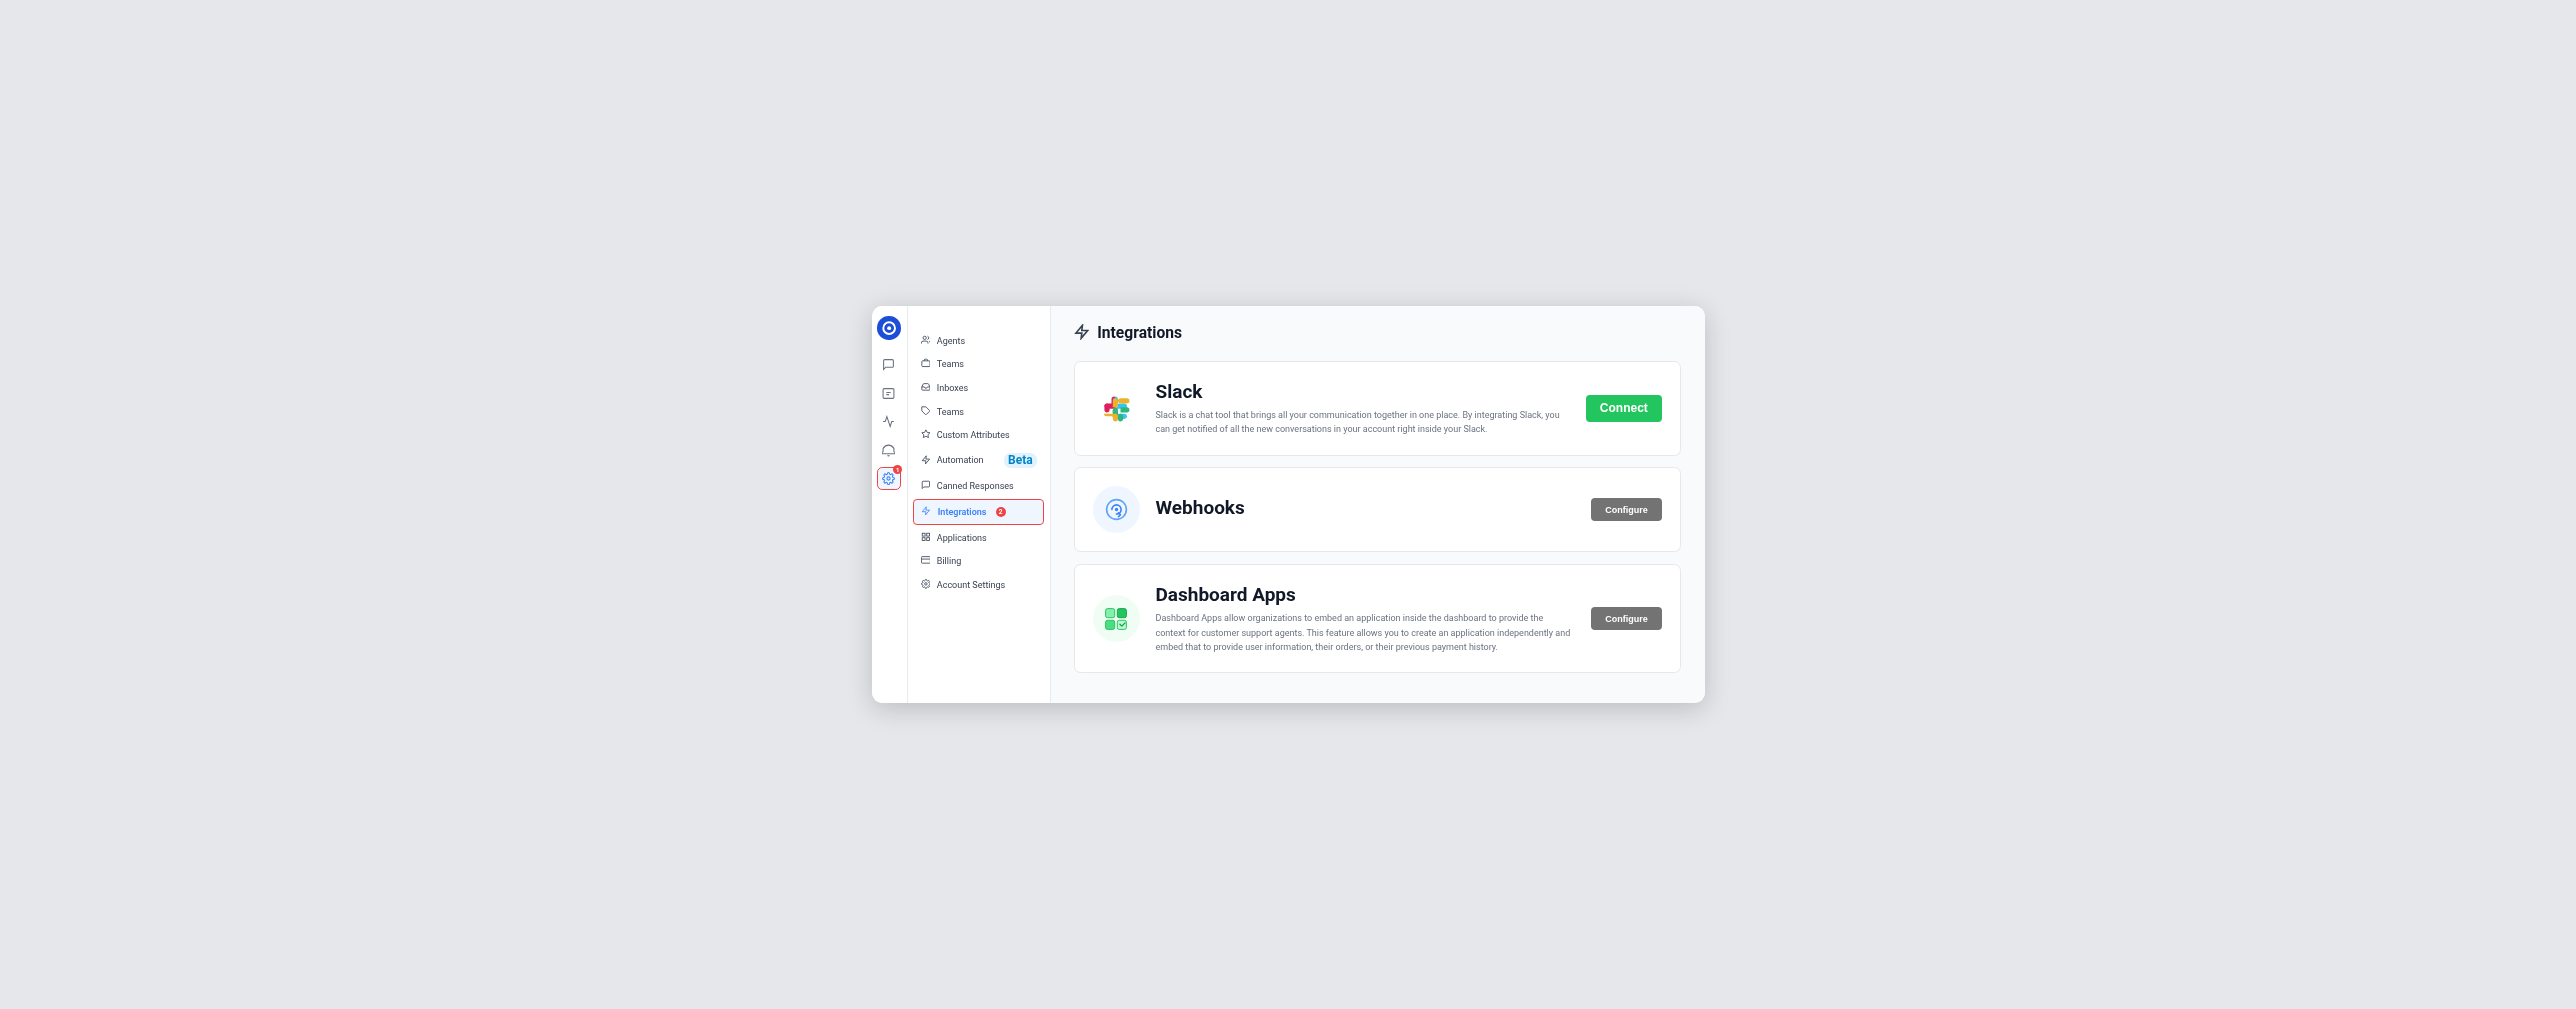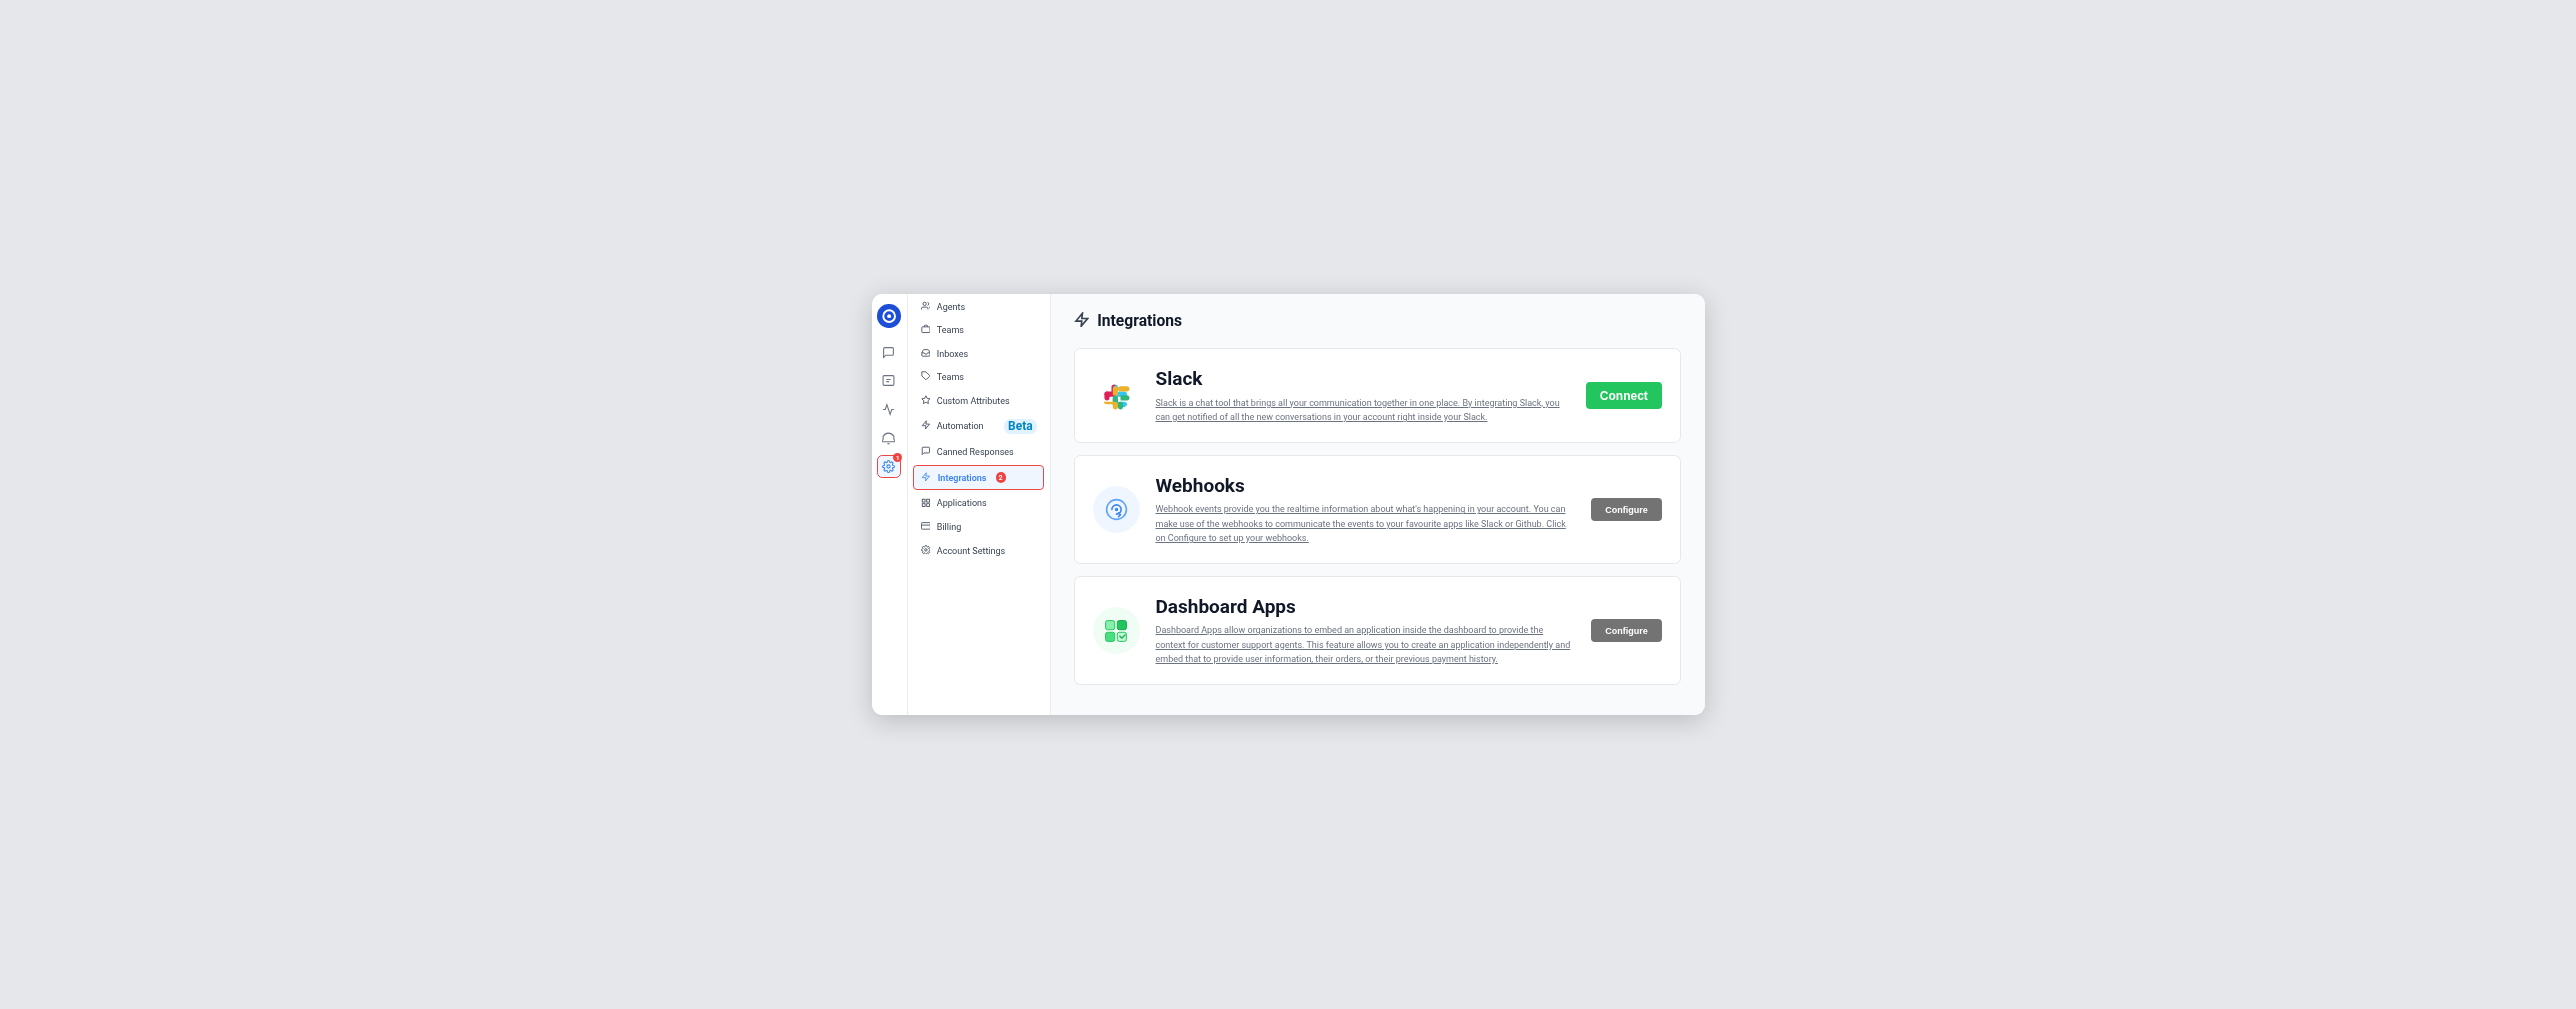--- a/index.html
+++ b/index.html
@@ -58,21 +58,21 @@
     }
     .rail-icon.settings-highlighted {
       border: 1.3px solid #ef4444;
       border-radius: 5.2px;
     }
     
     .sidebar {
       width: 143px;
       background: #fff;
       border-right: 0.7px solid #e9ecef;
-      padding: 1px 0;
+      padding: 23px 0;
       flex-shrink: 0;
     }
     .sidebar-item {
       display: flex;
       align-items: center;
       gap: 6.5px;
       padding: 5.9px 13px;
       font-size: 9px;
       color: #374151;
       cursor: pointer;
@@ -166,21 +166,20 @@
     .card-content h2 {
       font-size: 19px;
       font-weight: 700;
       color: #111827;
       margin-bottom: 5.2px;
     }
     .card-content p {
       font-size: 9px;
       color: #6b7280;
       line-height: 1.6;
-      text-decoration: underline;
     }
     .btn-connect {
       background: #22c55e;
       color: #fff;
       border: none;
       border-radius: 3.9px;
       padding: 6.5px 14.3px;
       font-size: 12px;
       font-weight: 600;
       cursor: pointer;
@@ -411,21 +410,20 @@
       <div class="webhook-logo">
         <svg width="25" height="25" viewBox="0 0 38 38" fill="none">
           <path d="M19 4C10.716 4 4 10.716 4 19s6.716 15 15 15 15-6.716 15-15S27.284 4 19 4z" stroke="#60a5fa" stroke-width="2.5" fill="none"></path>
           <path d="M12 19c0-3.866 3.134-7 7-7s7 3.134 7 7-3.134 7-7 7" stroke="#3b82f6" stroke-width="2.5" stroke-linecap="round" fill="none"></path>
           <path d="M22 24l3 3-3 3" stroke="#3b82f6" stroke-width="2.5" stroke-linecap="round" stroke-linejoin="round" fill="none"></path>
           <circle cx="19" cy="19" r="2.5" fill="#3b82f6"></circle>
         </svg>
       </div>
       <div class="card-content">
         <h2>Webhooks</h2>
-        <p>Webhook events provide you the realtime information about what's happening in your account. You can make use of the webhooks to communicate the events to your favourite apps like Slack or Github. Click on Configure to set up your webhooks.</p>
       </div>
       <button class="btn-configure">Configure</button>
     </div>
 
     <div class="card">
       <div class="dashapp-logo">
         <svg width="26" height="26" viewBox="0 0 40 40" fill="none">
           <rect x="4" y="4" width="14" height="14" rx="3" fill="#86efac" stroke="#22c55e" stroke-width="1.5"></rect>
           <rect x="22" y="4" width="14" height="14" rx="3" fill="#22c55e" stroke="#16a34a" stroke-width="1.5"></rect>
           <rect x="4" y="22" width="14" height="14" rx="3" fill="#4ade80" stroke="#22c55e" stroke-width="1.5"></rect>

